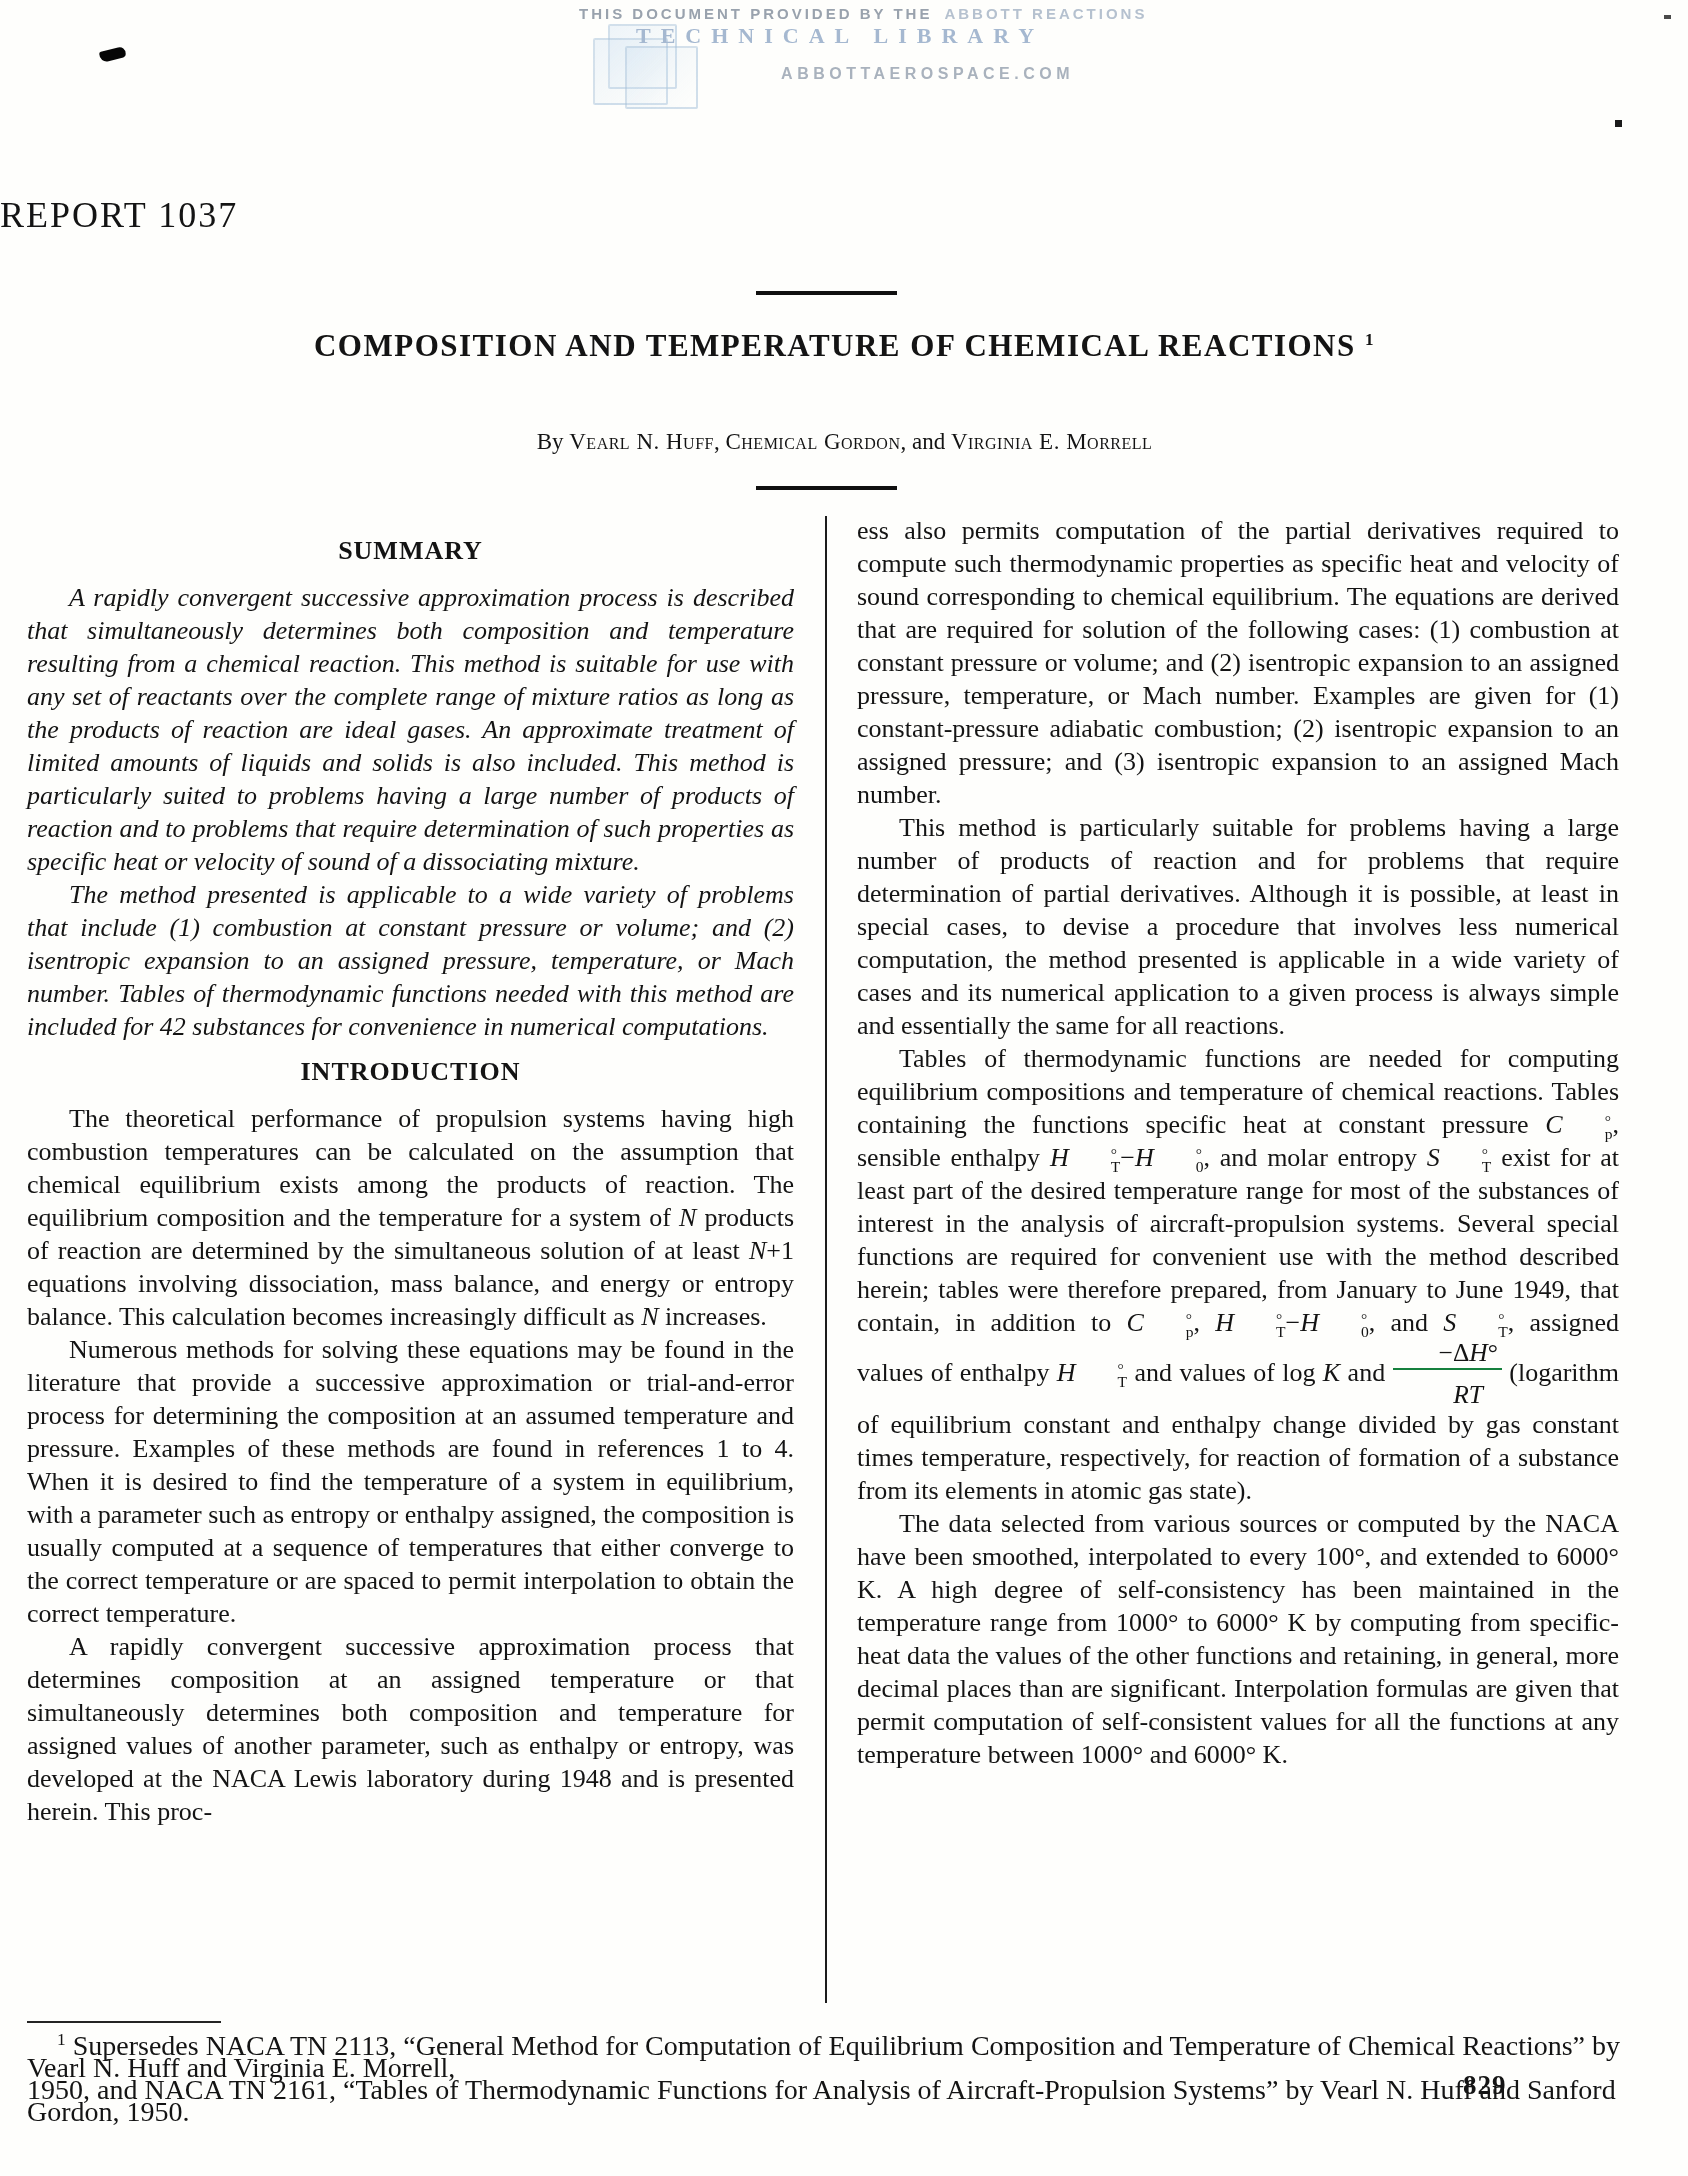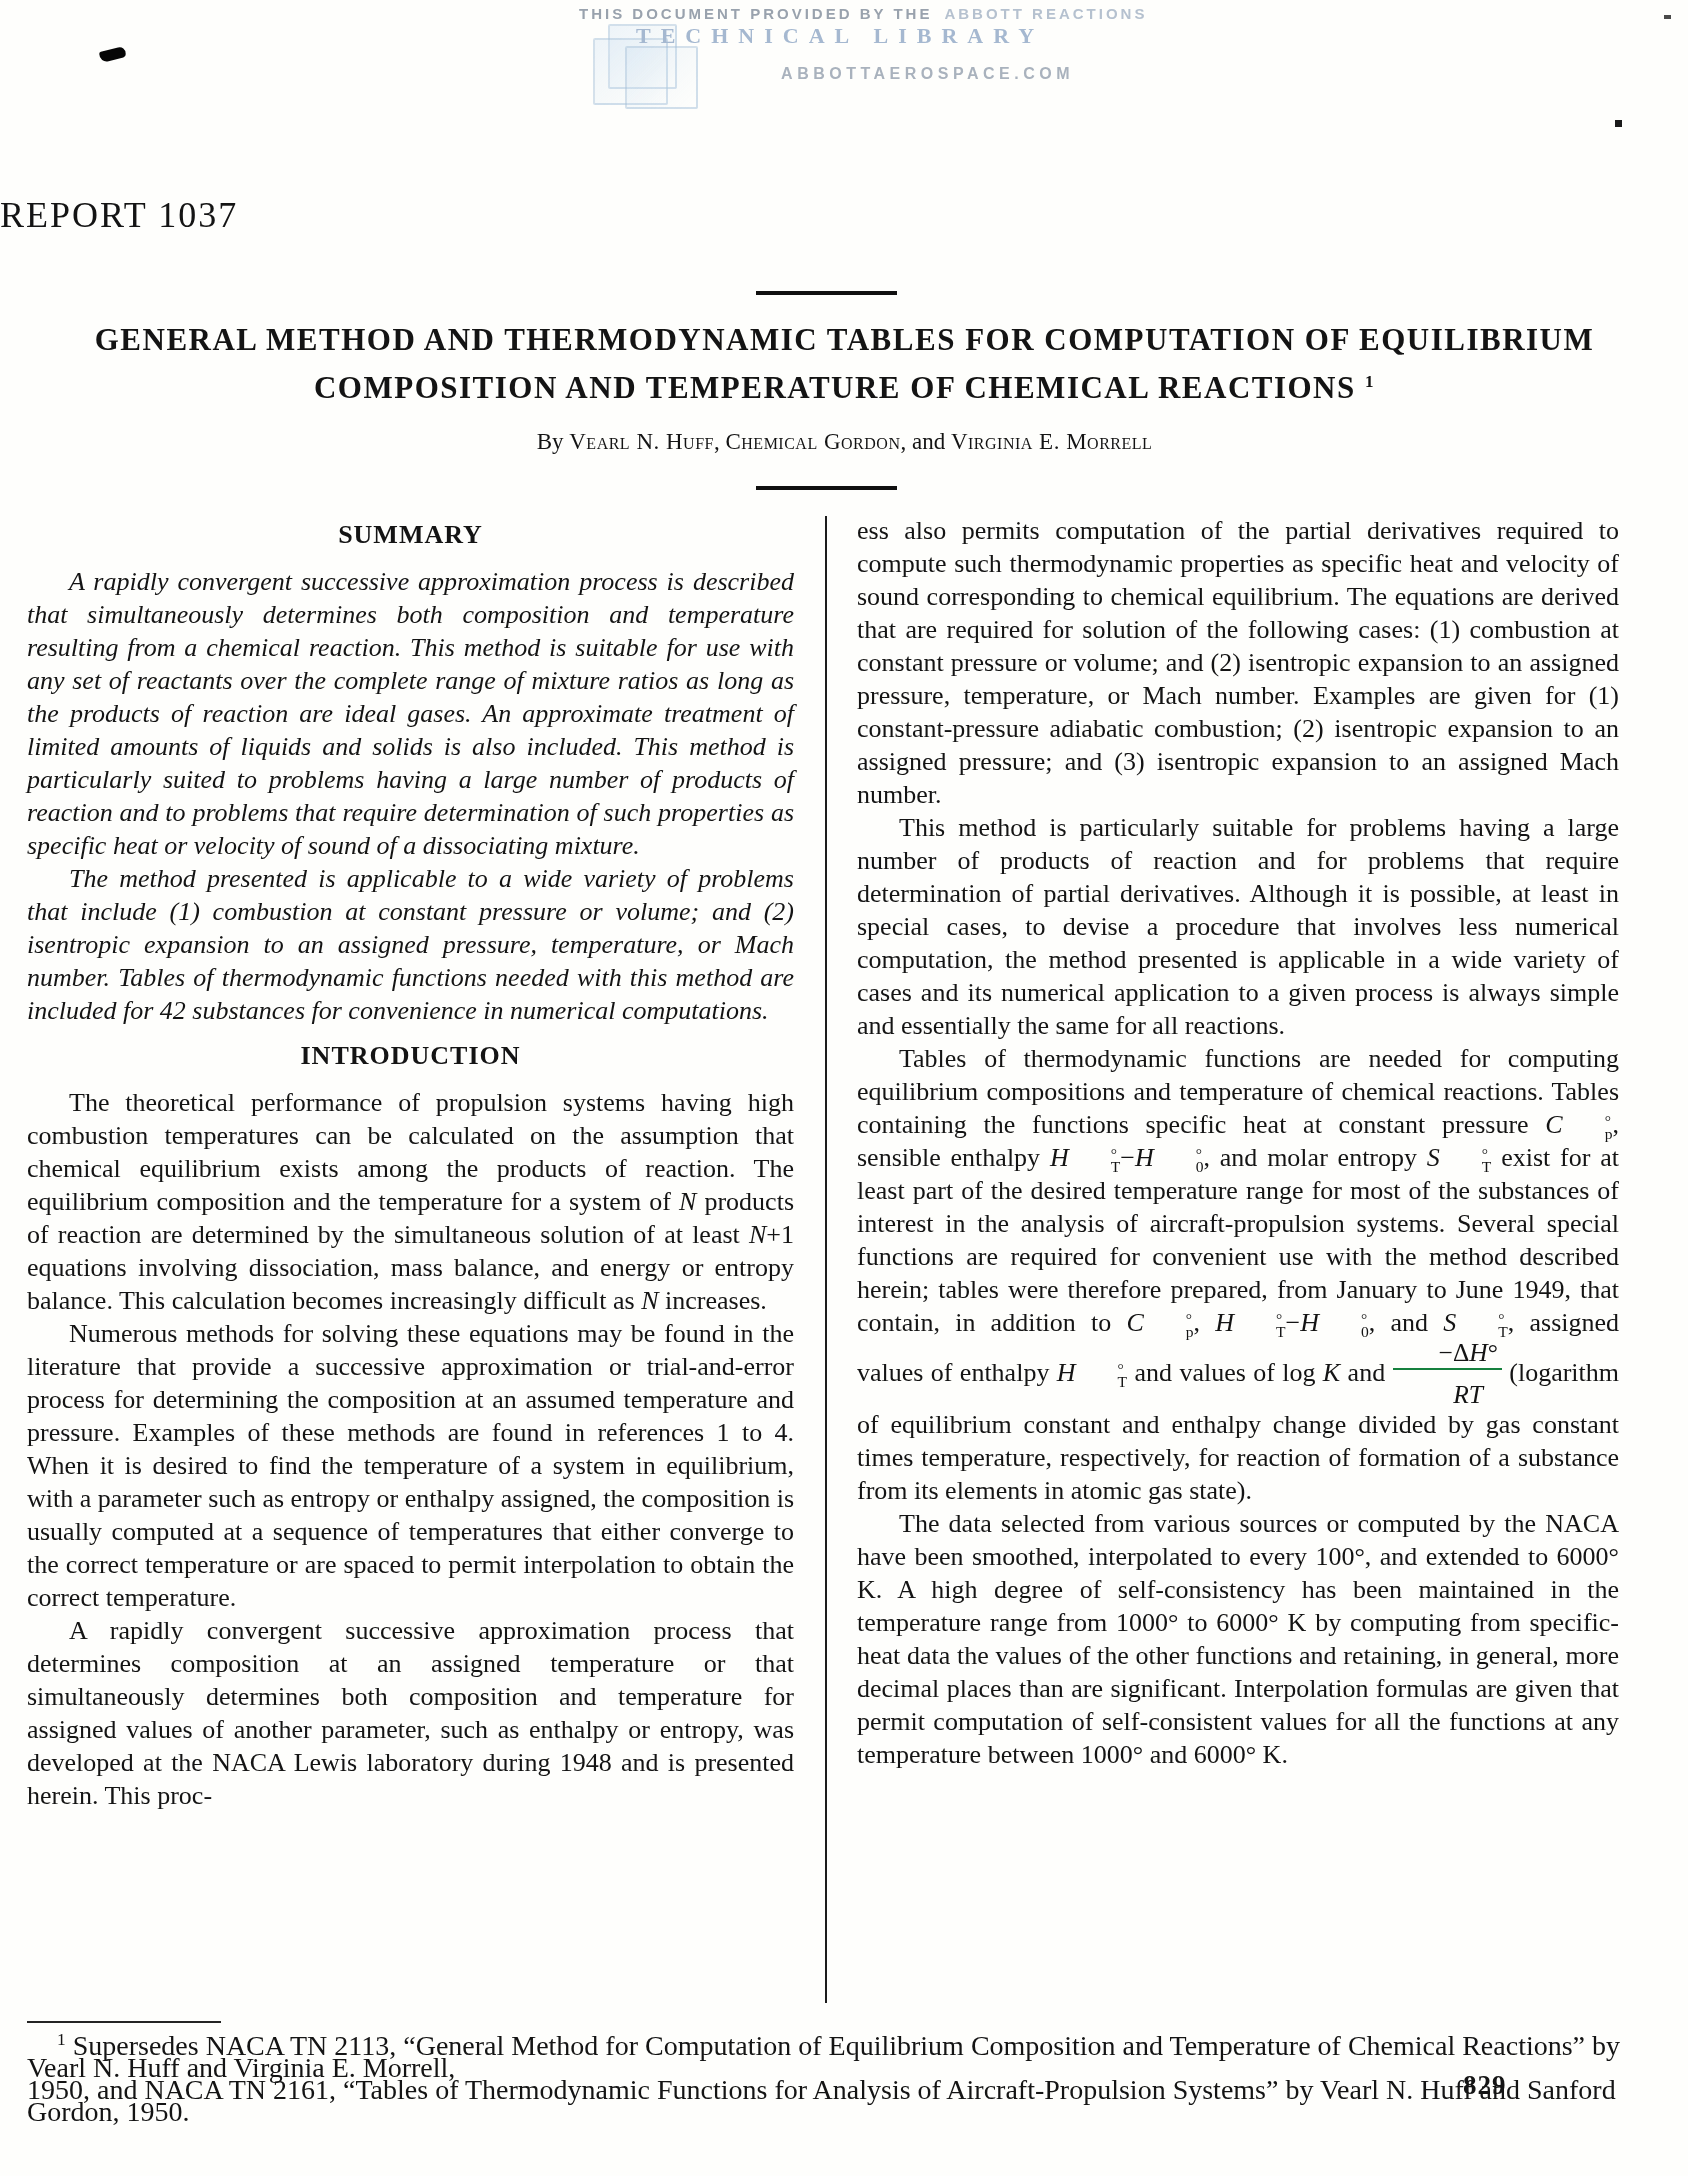--- a/index.html
+++ b/index.html
@@ -63,21 +63,21 @@
     text-align:justify;
     font-size:26px;line-height:33px;
   }
   .col-left{left:27px;width:767px;}
   .col-right{left:857px;width:762px;}
   .col p{margin:0;text-indent:42px;}
   .col p.noindent{text-indent:0;}
   .summary-block p{font-style:italic;}
   .col-heading{
     text-align:center;font-weight:bold;font-size:26px;letter-spacing:1px;
-    margin:4px 0 14px 0;text-indent:0;font-style:normal;
+    margin:20px 0 14px 0;text-indent:0;font-style:normal;
   }
   .intro-heading{margin-top:12px;}
   .divider{
     position:absolute;left:825px;top:516px;width:2px;height:1487px;background:#1c1c1c;
   }
 
   
   .m{font-style:italic;}
   .ss{display:inline-block;text-align:left;font-size:0.60em;line-height:0.82;vertical-align:-0.38em;letter-spacing:0;}
   .ss span{display:block;}
@@ -113,21 +113,20 @@
     <div class="wm-line3">ABBOTTAEROSPACE.COM</div>
   </div>
 
   <div class="ink-blob"></div>
   <div class="speck-a"></div>
   <div class="speck-b"></div>
 
   <div class="report-number">REPORT 1037</div>
   <div class="rule rule-1"></div>
   <div class="main-title">
-    <div>GENERAL METHOD AND THERMODYNAMIC TABLES FOR COMPUTATION OF EQUILIBRIUM</div>
     <div>COMPOSITION AND TEMPERATURE OF CHEMICAL REACTIONS <sup>1</sup></div>
   </div>
   <div class="byline">By <span class="sc">Vearl N. Huff</span>, <span class="sc">Chemical Gordon</span>, and <span class="sc">Virginia E. Morrell</span></div>
   <div class="rule rule-2"></div>
 
   <div class="divider"></div>
 
   <div class="col col-left">
     <div class="summary-block">
       <div class="col-heading">SUMMARY</div>

